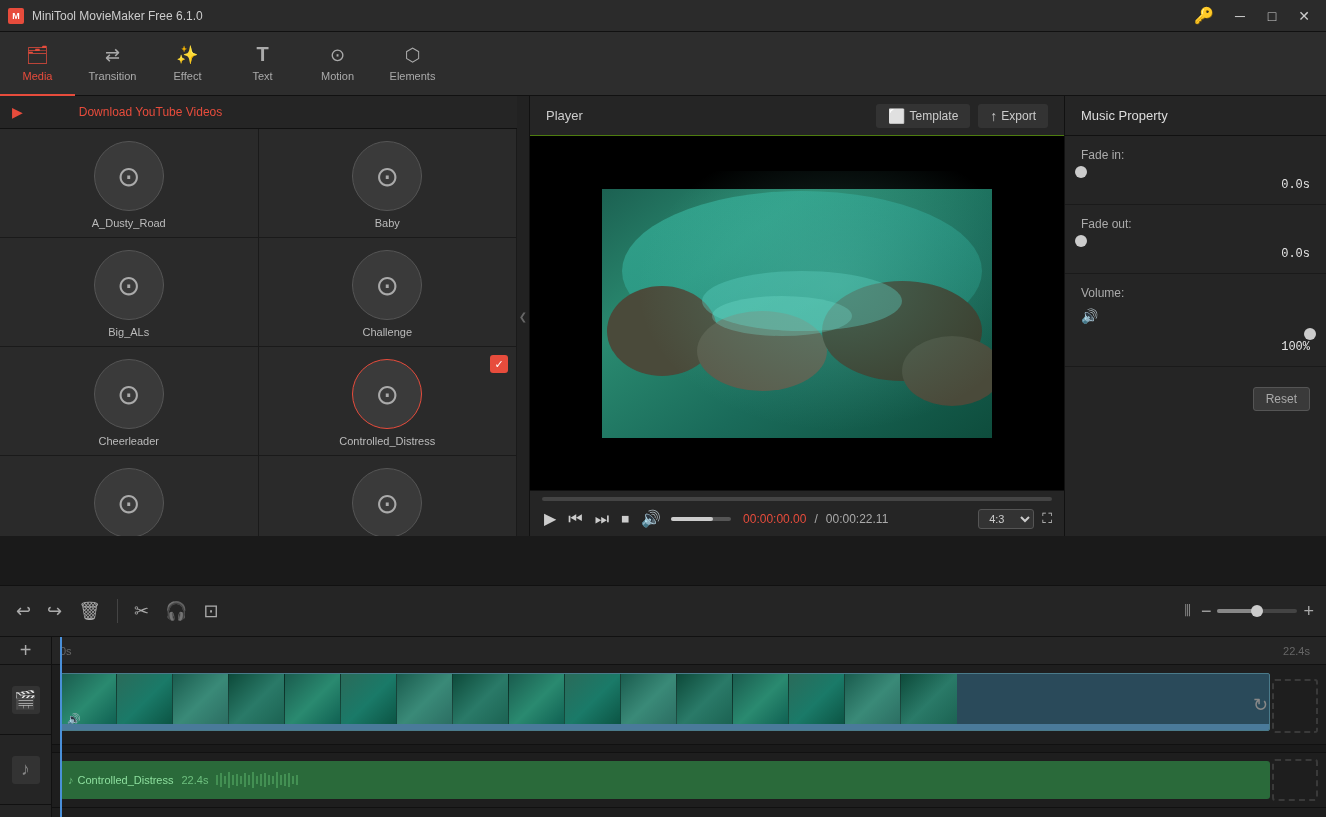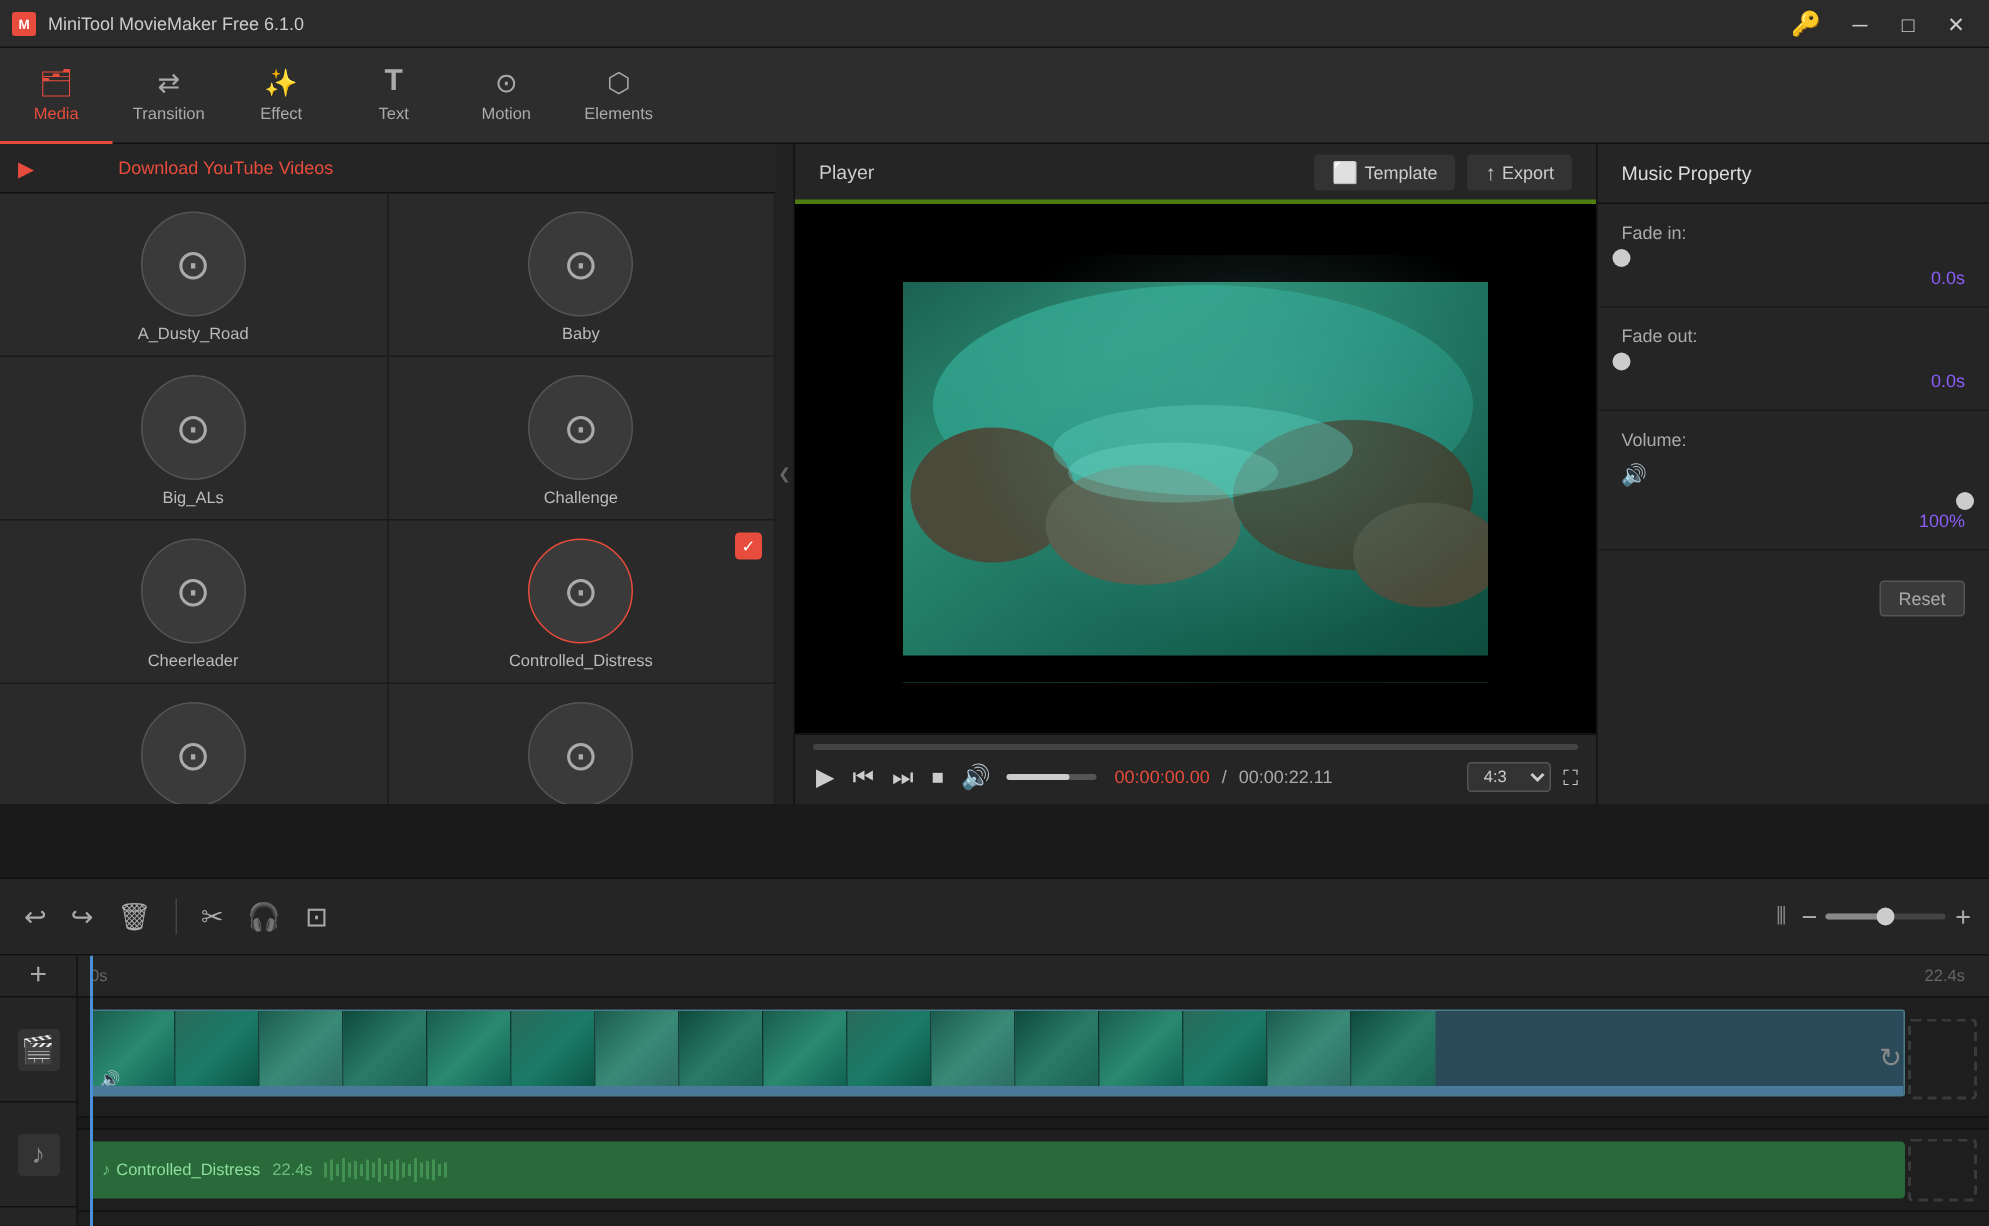--- a/index.html
+++ b/index.html
@@ -44,21 +44,21 @@
     
     #content-area::-webkit-scrollbar { width: 6px; }
     #content-area::-webkit-scrollbar-track { background: #1a1a1a; }
     #content-area::-webkit-scrollbar-thumb { background: #555; }
 
     
     #collapse-handle { width: 12px; background: #222; display: flex; align-items: center; justify-content: center; cursor: pointer; color: #666; font-size: 10px; }
 
     
     #player-panel { flex: 1; background: #1e1e1e; display: flex; flex-direction: column; height: 440px; }
-    .player-header { padding: 8px 16px; display: flex; align-items: center; justify-content: space-between; background: #252525; border-bottom: 3px solid #4d7c0f; height: 40px; }
+    .player-header { padding: 8px 16px; display: flex; align-items: center; justify-content: space-between; background: #252525; border-bottom: 1px solid #4d7c0f; height: 40px; }
     .player-header .player-title { font-size: 13px; color: #ccc; }
     .player-header-right { display: flex; gap: 8px; align-items: center; }
     .player-btn { background: #333; border: none; color: #ccc; padding: 4px 12px; font-size: 12px; cursor: pointer; display: flex; align-items: center; gap: 4px; border-radius: 3px; }
     .player-btn .btn-icon { font-size: 14px; }
 
     .video-area { flex: 1; background: #000; display: flex; align-items: center; justify-content: center; overflow: hidden; }
     .video-thumbnail { width: 390px; height: 280px; background: linear-gradient(135deg, #1a6b5e 0%, #2e8b77 20%, #0d5c4f 40%, #1a7a6a 60%, #0a3d35 80%, #1a5c4e 100%); position: relative; overflow: hidden; }
     .video-thumbnail::before { content: ''; position: absolute; top: 0; left: 0; right: 0; bottom: 0; background: radial-gradient(ellipse at 60% 40%, rgba(100,200,180,0.3) 0%, transparent 60%); }
 
     .player-controls { padding: 6px 12px; background: #252525; border-top: 1px solid #111; }
@@ -74,21 +74,21 @@
     .fullscreen-btn { background: transparent; border: none; color: #ccc; cursor: pointer; font-size: 14px; }
 
     
     #right-panel { width: 262px; background: #252525; border-left: 1px solid #111; display: flex; flex-direction: column; height: 440px; }
     .right-panel-header { padding: 10px 16px; font-size: 13px; color: #ddd; border-bottom: 1px solid #111; height: 40px; display: flex; align-items: center; }
     .property-row { display: flex; padding: 12px 16px; border-bottom: 1px solid #1a1a1a; gap: 8px; flex-direction: column; }
     .property-label { color: #aaa; font-size: 12px; min-width: 60px; }
     .property-slider-track { flex: 1; height: 4px; background: #444; border-radius: 2px; position: relative; cursor: pointer; }
     .property-slider-fill { height: 100%; background: #888; border-radius: 2px; }
     .property-slider-thumb { width: 12px; height: 12px; background: #ccc; border-radius: 50%; position: absolute; top: -4px; right: -6px; cursor: pointer; }
-    .property-value { color: #8b5cf6; font-size: 12px; min-width: 35px; text-align: right; }
+    .property-value { color: #e5e5e5; font-size: 12px; min-width: 35px; text-align: right; font-family: Liberation Mono, monospace; }
     .volume-icon { font-size: 14px; color: #aaa; }
     .reset-btn { background: #3a3a3a; border: 1px solid #555; color: #aaa; padding: 4px 12px; font-size: 12px; cursor: pointer; border-radius: 3px; margin: 12px 16px; }
 
     
     #timeline-toolbar { height: 52px; background: #252525; border-top: 1px solid #111; border-bottom: 1px solid #111; display: flex; align-items: center; padding: 0 12px; gap: 8px; }
     .tl-btn { background: transparent; border: none; color: #aaa; cursor: pointer; font-size: 18px; padding: 4px; display: flex; align-items: center; }
     .tl-separator { width: 1px; height: 24px; background: #444; margin: 0 4px; }
     .zoom-controls { margin-left: auto; display: flex; align-items: center; gap: 6px; }
     .zoom-slider { width: 80px; height: 4px; background: #444; border-radius: 2px; position: relative; cursor: pointer; }
     .zoom-slider-fill { height: 100%; width: 50%; background: #888; border-radius: 2px; }

